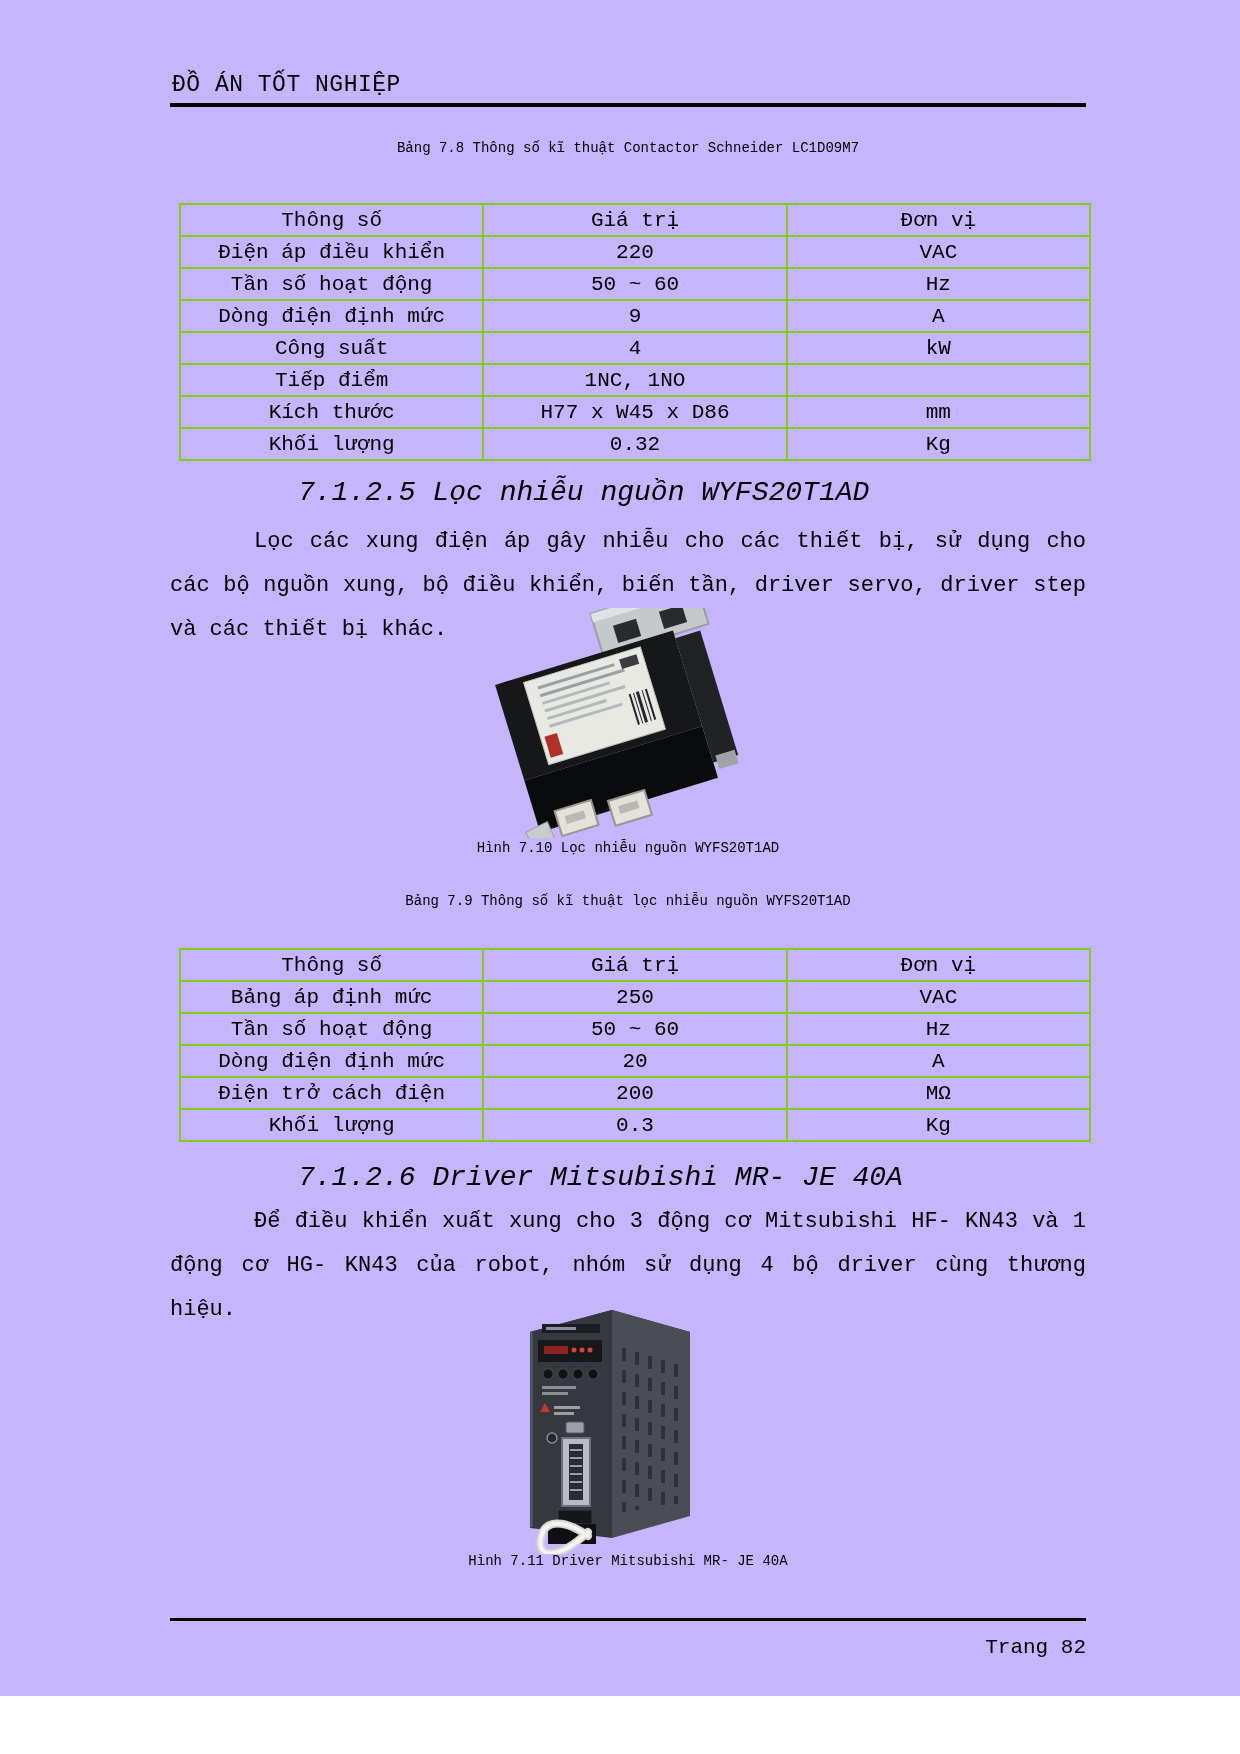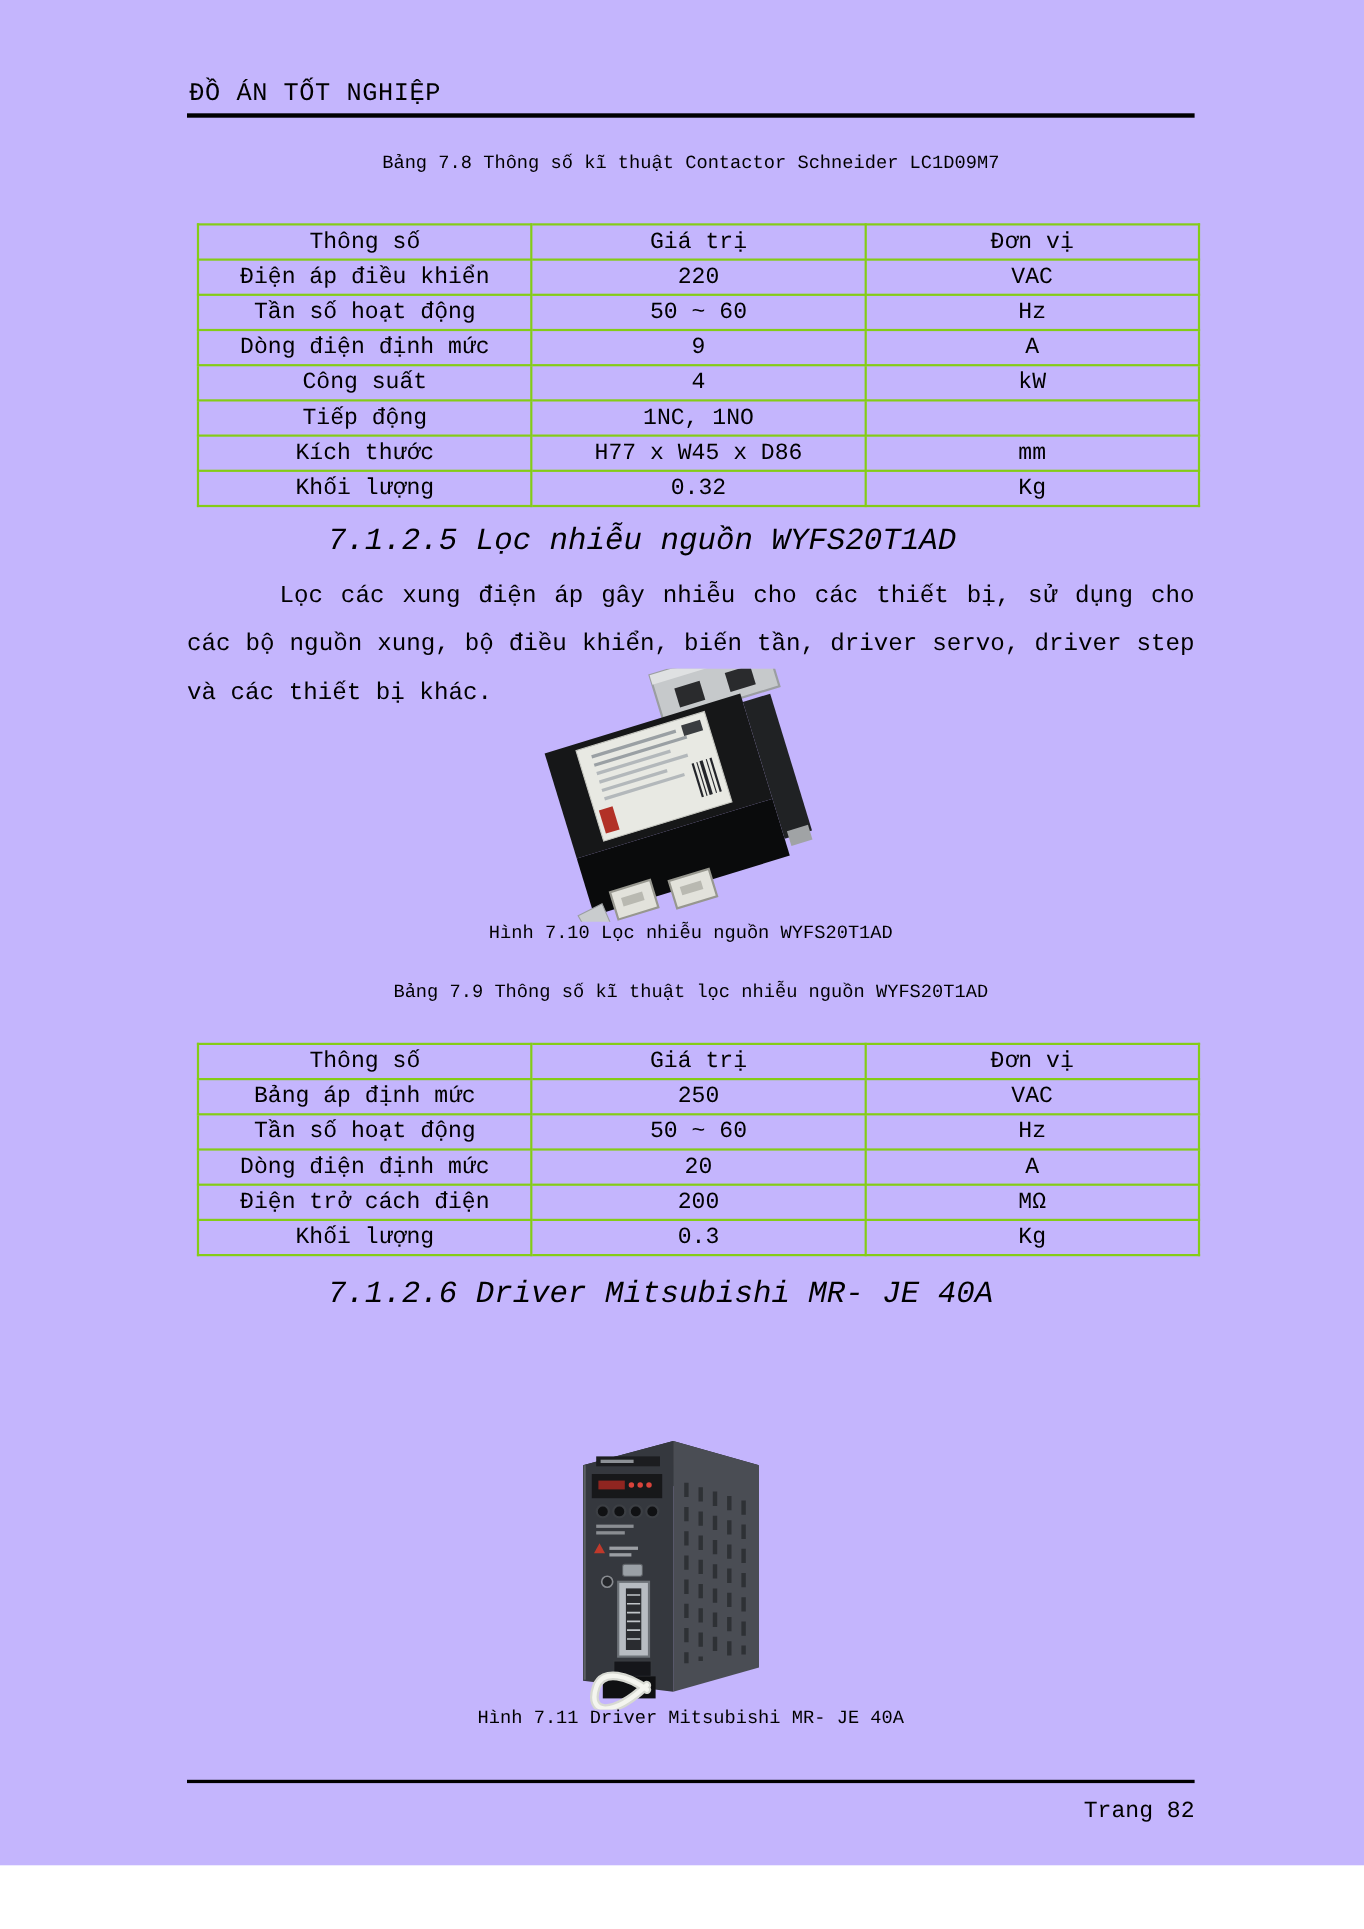--- a/index.html
+++ b/index.html
@@ -13,21 +13,21 @@
   }
   .hdr-title{
     position:absolute;left:172px;top:72px;
     font-size:23px;letter-spacing:.5px;white-space:nowrap;
   }
   .hdr-rule{
     position:absolute;left:170px;top:103px;width:916px;height:4px;background:#000;
   }
   .caption{
     position:absolute;left:170px;width:916px;text-align:center;
-    font-size:17px;white-space:nowrap;
+    font-size:14px;white-space:nowrap;
   }
   .spec-table{
     position:absolute;left:179px;width:912px;
     border-collapse:collapse;table-layout:fixed;
     font-size:21px;
   }
   .spec-table td{
     border:2px solid #84cc16;height:30px;text-align:center;
     padding:0 4px;overflow:hidden;white-space:nowrap;
   }
@@ -78,21 +78,21 @@
       <td>Dòng điện định mức</td>
       <td>9</td>
       <td>A</td>
     </tr>
     <tr>
       <td>Công suất</td>
       <td>4</td>
       <td>kW</td>
     </tr>
     <tr>
-      <td>Tiếp động</td>
+      <td>Tiếp điểm</td>
       <td>1NC, 1NO</td>
       <td></td>
     </tr>
     <tr>
       <td>Kích thước</td>
       <td>H77 x W45 x D86</td>
       <td>mm</td>
     </tr>
     <tr>
       <td>Khối lượng</td>
@@ -185,20 +185,21 @@
     <tr>
       <td>Khối lượng</td>
       <td>0.3</td>
       <td>Kg</td>
     </tr>
   </tbody>
     </table>
 
   <div class="sec-heading" style="top:1162px">7.1.2.6 Driver Mitsubishi MR- JE 40A</div>
 
+  <div class="para" style="top:1200px">Để điều khiển xuất xung cho 3 động cơ Mitsubishi HF- KN43 và 1 động cơ HG- KN43 của robot, nhóm sử dụng 4 bộ driver cùng thương hiệu.</div>
 
   <div class="fig" style="left:500px;top:1286px;width:240px;height:268px">
     <svg width="240" height="268" viewBox="0 0 240 268">
 
       <polygon points="30,46 112,24 190,46 108,66" fill="#26282c"></polygon>
 
       <polygon points="112,24 190,46 190,230 112,252" fill="#4a4d54"></polygon>
       <g stroke="#2e3135" stroke-width="4">
         <line x1="124" y1="62" x2="124" y2="226" stroke-dasharray="13 9"></line>
         <line x1="137" y1="66" x2="137" y2="224" stroke-dasharray="13 9"></line>

